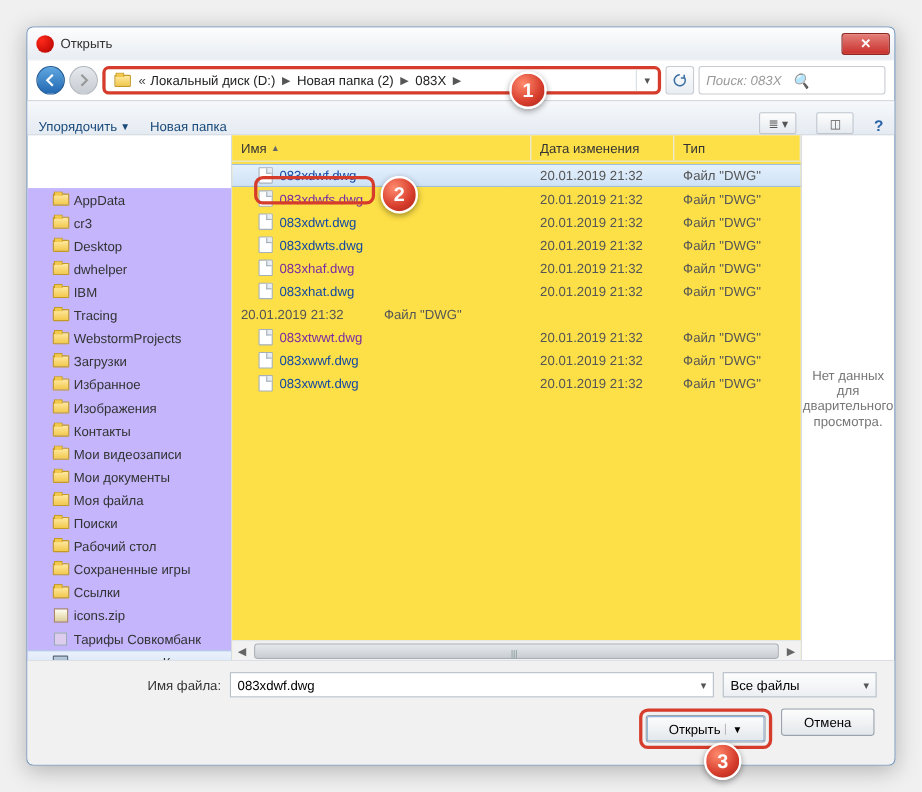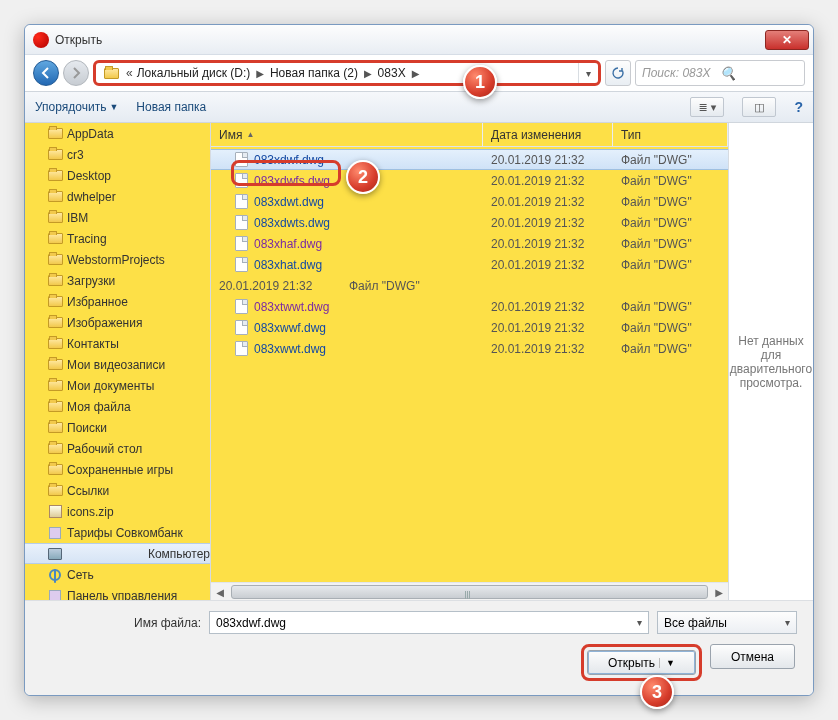--- a/index.html
+++ b/index.html
@@ -19,29 +19,29 @@
 .addrwrap .foldericon { width: 18px; height: 14px; margin: 0 4px 0 6px; }
 .crumb { font-size: 12px; color: #444; padding: 0 2px; white-space: nowrap; }
 .crumb.link { color: #222; cursor: pointer; }
 .chev { font-size: 10px; color: #555; padding: 0 4px; }
 .addrdrop { width: 20px; height: 100%; border-left: 1px solid #d8dde2; display: flex; align-items: center; justify-content: center; font-size: 10px; color: #555; }
 .refresh { width: 26px; height: 26px; border: 1px solid #c8cbd0; background: linear-gradient(#fdfdfd,#e9eef3); display: flex; align-items: center; justify-content: center; color: #3a6fa5; border-radius:3px;}
 .searchbox { width: 170px; height: 26px; border: 1px solid #c8cbd0; background: #fff; display: flex; align-items: center; padding: 0 6px; border-radius:3px;}
 .searchbox span { font-size: 12px; color: #999; font-style: italic; flex: 1; }
 .searchbox .mag { color: #3a6fa5; font-size: 13px; }
 
-.toolbar { height: 32px; background: linear-gradient(#f6f8fb,#e5ebf2); border-top: 1px solid #d0d6dd; border-bottom: 1px solid #d0d6dd; display: flex; align-items: center; padding: 0 10px; gap: 18px; font-size: 12px; color: #1a4a7a; }
+.toolbar { height: 32px; background: linear-gradient(#f6f8fb,#e5ebf2); border-top: 1px solid #d0d6dd; border-bottom: 1px solid #d0d6dd; display: flex; align-items: flex-end; padding: 0 10px; gap: 18px; font-size: 12px; color: #1a4a7a; }
 .toolbar .tbtn { display: flex; align-items: center; gap: 3px; cursor: pointer; }
 .toolbar .spacer { flex: 1; }
 .toolbar .viewbtn { width: 34px; height: 20px; border: 1px solid #c0c7d0; background: linear-gradient(#fdfdfd,#e5eaef); border-radius: 2px; display:flex;align-items:center;justify-content:center;font-size:11px;color:#555;}
 .toolbar .help { color: #2964a9; font-weight: bold; font-size: 14px; cursor: pointer; }
 
 .body { flex: 1; display: flex; min-height: 0; }
 
-.sidebar { width: 185px; background: #fde047; overflow: hidden; }
+.sidebar { width: 185px; background: #c4b5fd; overflow: hidden; margin-top: 48px; }
 .treeitem { display: flex; align-items: center; height: 21px; font-size: 12px; color: #333; padding-left: 22px; white-space: nowrap; }
 .treeitem.sel { background: linear-gradient(#e9f1fb,#d6e4f5); border: 1px solid #b6cde8; border-left:0;border-right:0;justify-content:space-between;}
 .ticn { width: 16px; height: 14px; margin-right: 4px; display: inline-flex; align-items: center; justify-content: center; }
 .fld { background: linear-gradient(#ffe8a0,#f2c94c); border: 1px solid #c49a26; border-radius: 1px; width: 15px; height: 11px; position: relative; }
 .fld::before { content:''; position:absolute; top:-3px; left:0; width:6px;height:3px;background:#f2c94c;border:1px solid #c49a26;border-bottom:0;border-radius:1px 1px 0 0;}
 .comp { width:14px;height:12px;background:linear-gradient(#bcd,#8ab);border:1px solid #567;border-radius:1px;}
 .net { width:12px;height:12px;border:2px solid #4a87c0;border-radius:50%;position:relative;}
 .net::after{content:'';position:absolute;left:3px;top:-2px;width:2px;height:14px;background:#4a87c0;border-radius:2px;}
 .zip { background: linear-gradient(#ffe,#dc9); border:1px solid #a86; width:13px;height:13px;}
 .box { width:12px;height:12px;background:#dce;border:1px solid #9ab;}

